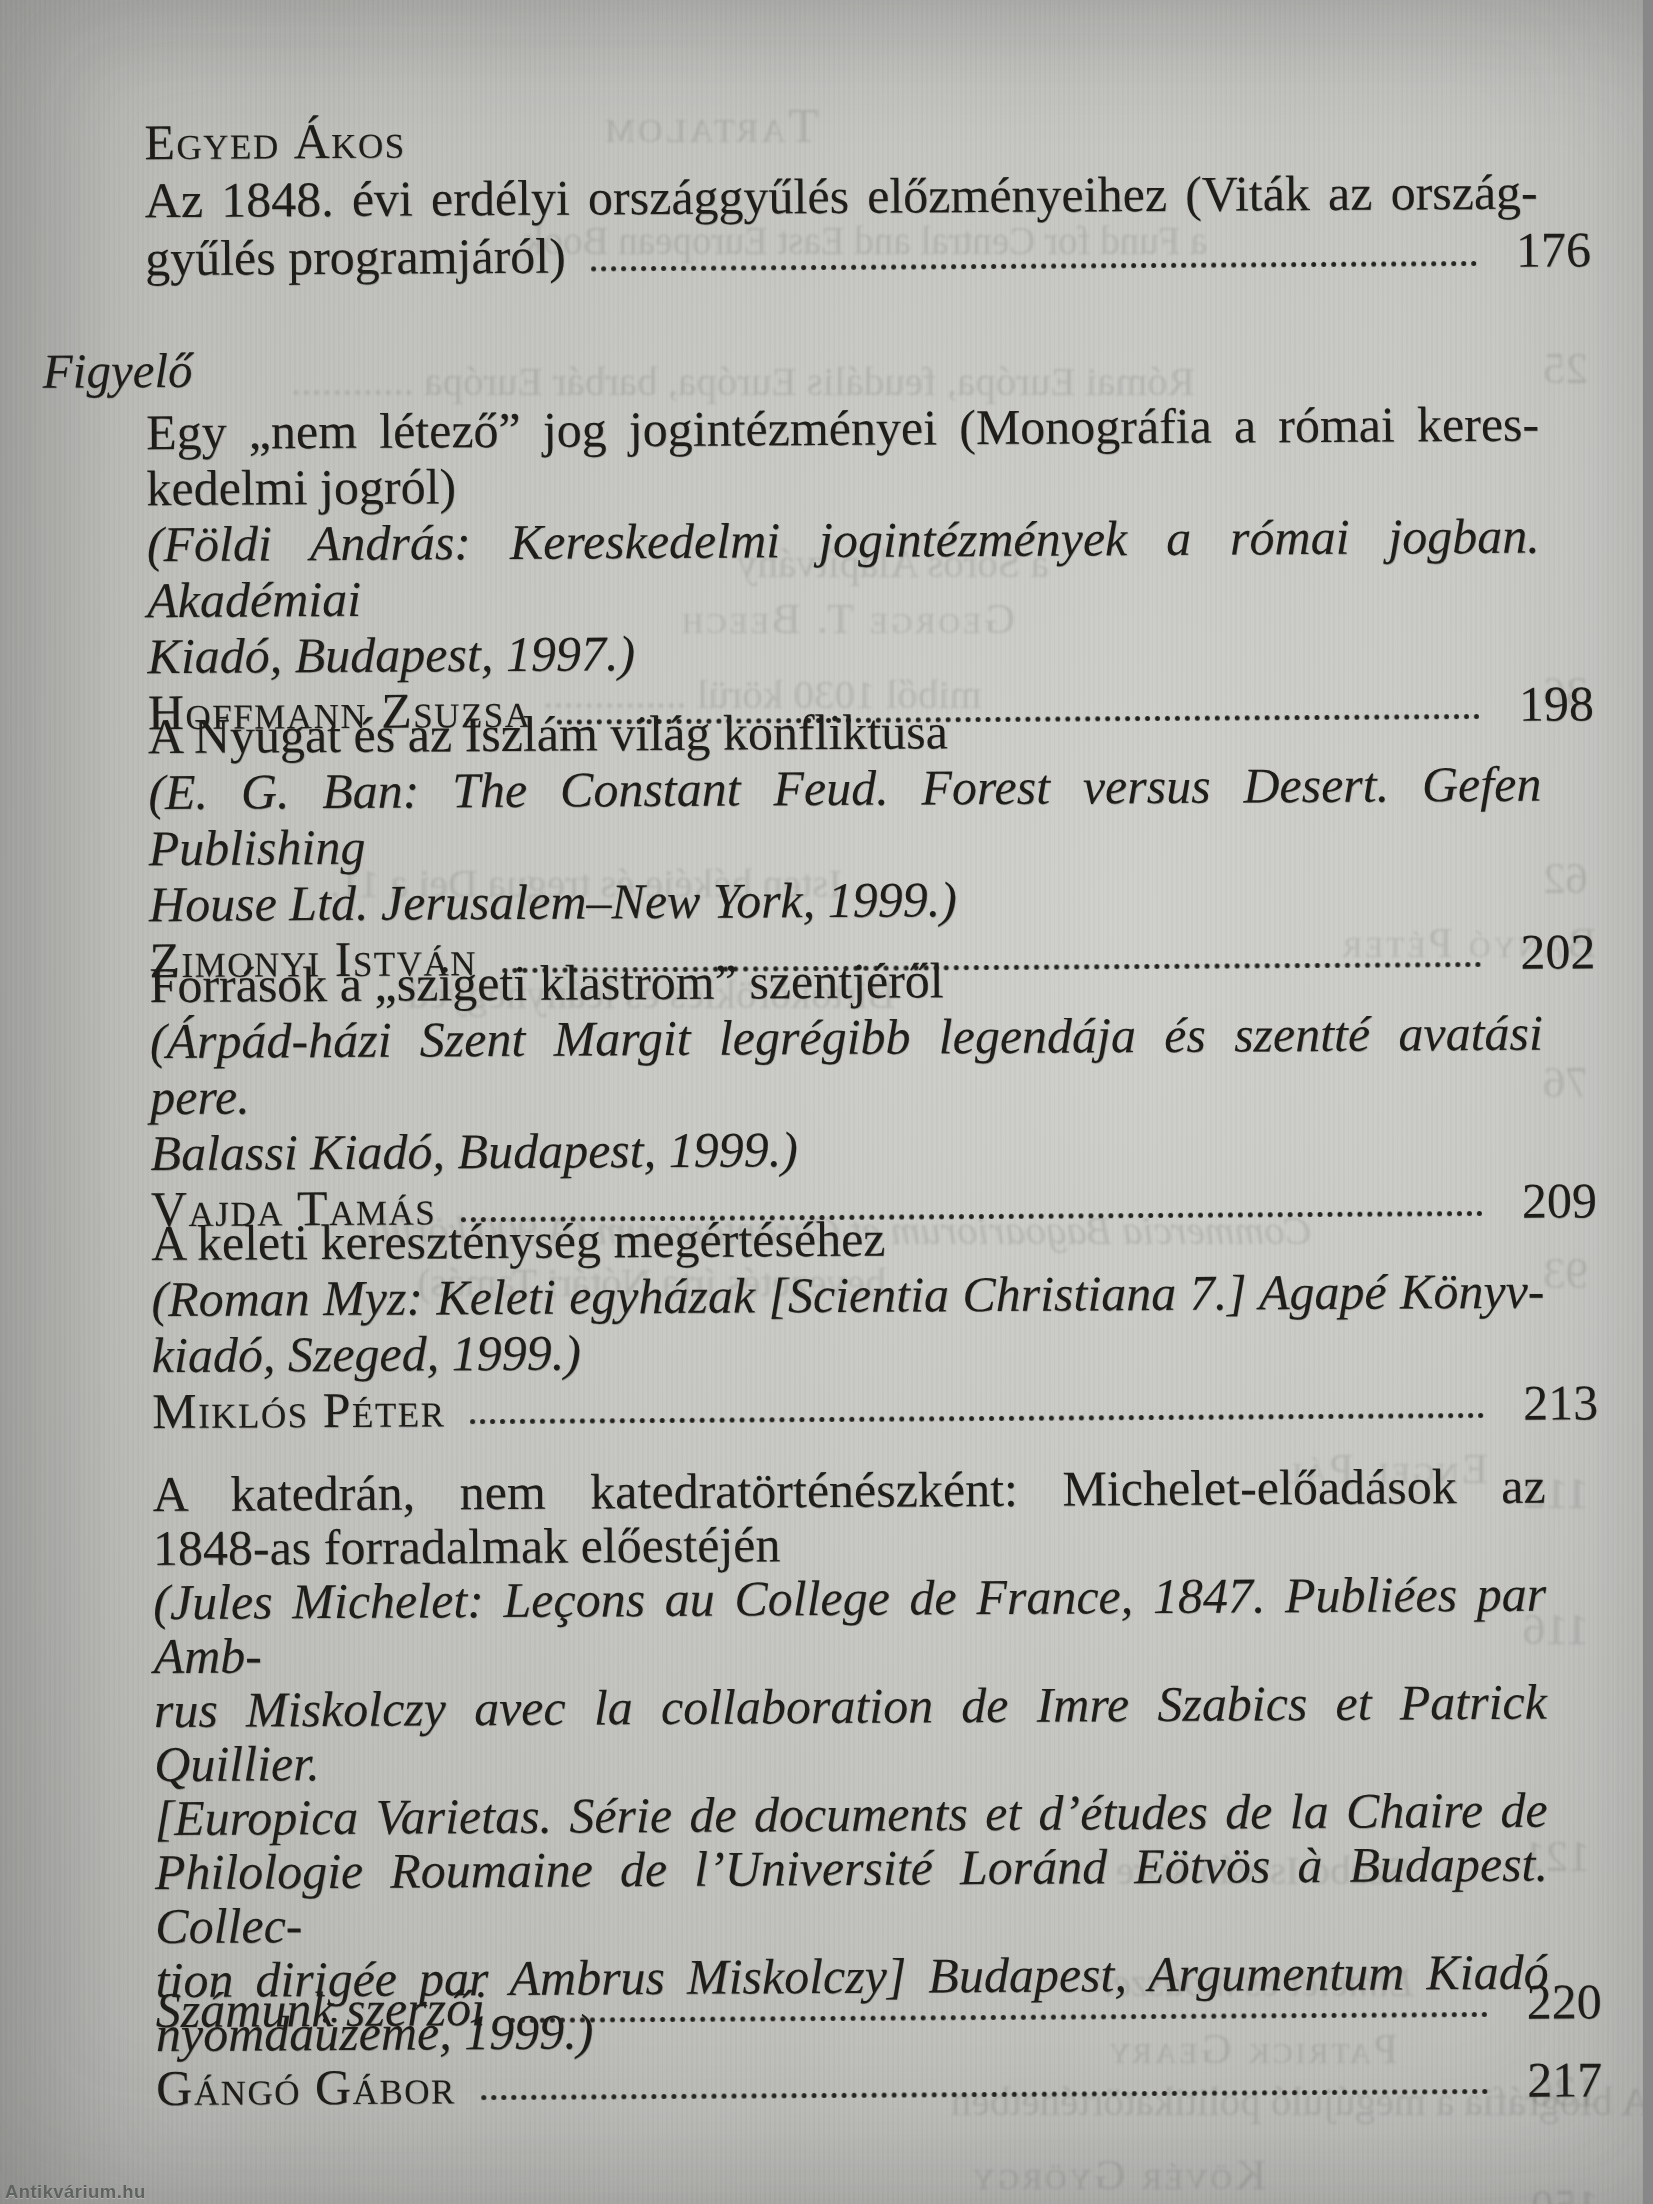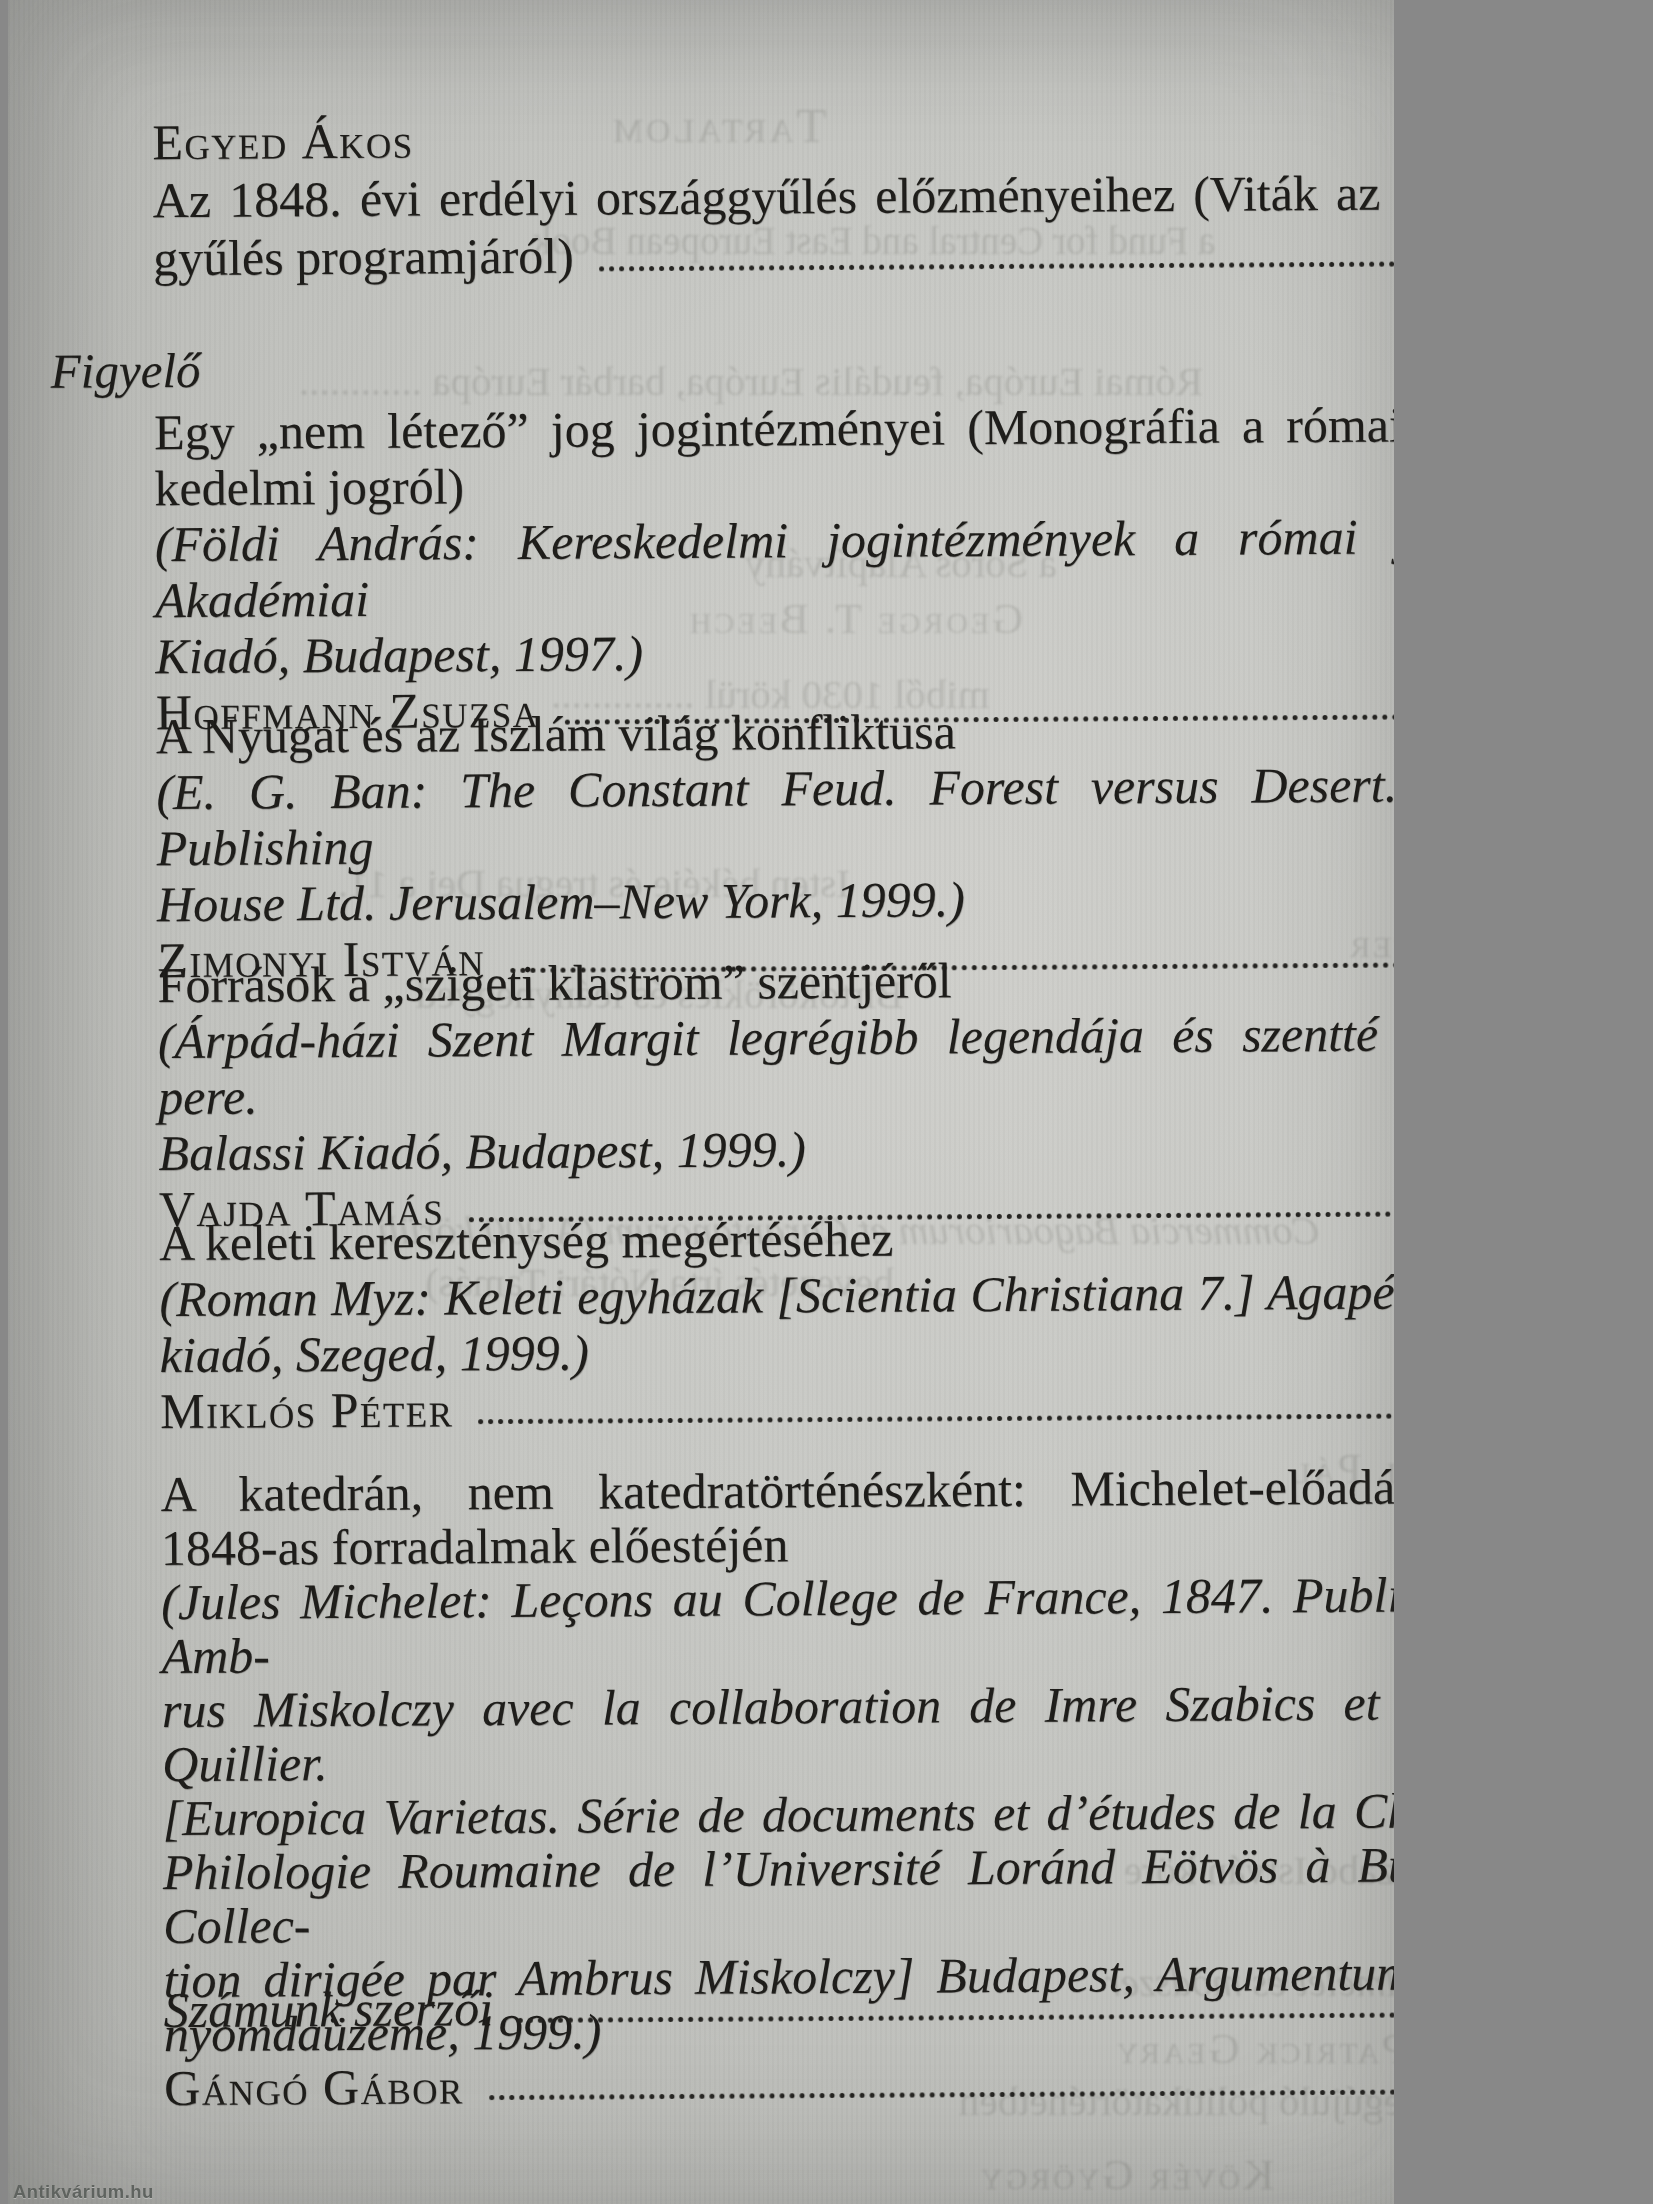--- a/index.html
+++ b/index.html
@@ -1,24 +1,23 @@
 <!DOCTYPE html>
 <html><head>
 <meta charset="utf-8">
 <style>
   html, body { margin: 0; padding: 0; background: #888; }
   .page {
     position: relative;
-    width: 1386px;
+    width: 1643px;
     height: 2205px;
     overflow: hidden;
     background:
       radial-gradient(ellipse at 68% 42%, #cfcfcb 0%, #c7c8c4 38%, #bcbdb9 72%, #b0b1ad 100%);
     font-family: "Liberation Serif", "DejaVu Serif", serif;
-    margin-left: 8px;
   }
   
   .grain {
     position: absolute; inset: 0;
     background:
       repeating-linear-gradient(90deg, rgba(0,0,0,0.018) 0 1.9px, rgba(255,255,255,0.012) 1.9px 4.9px);
     pointer-events: none;
   }
   .vignette {
     position: absolute; inset: 0;

